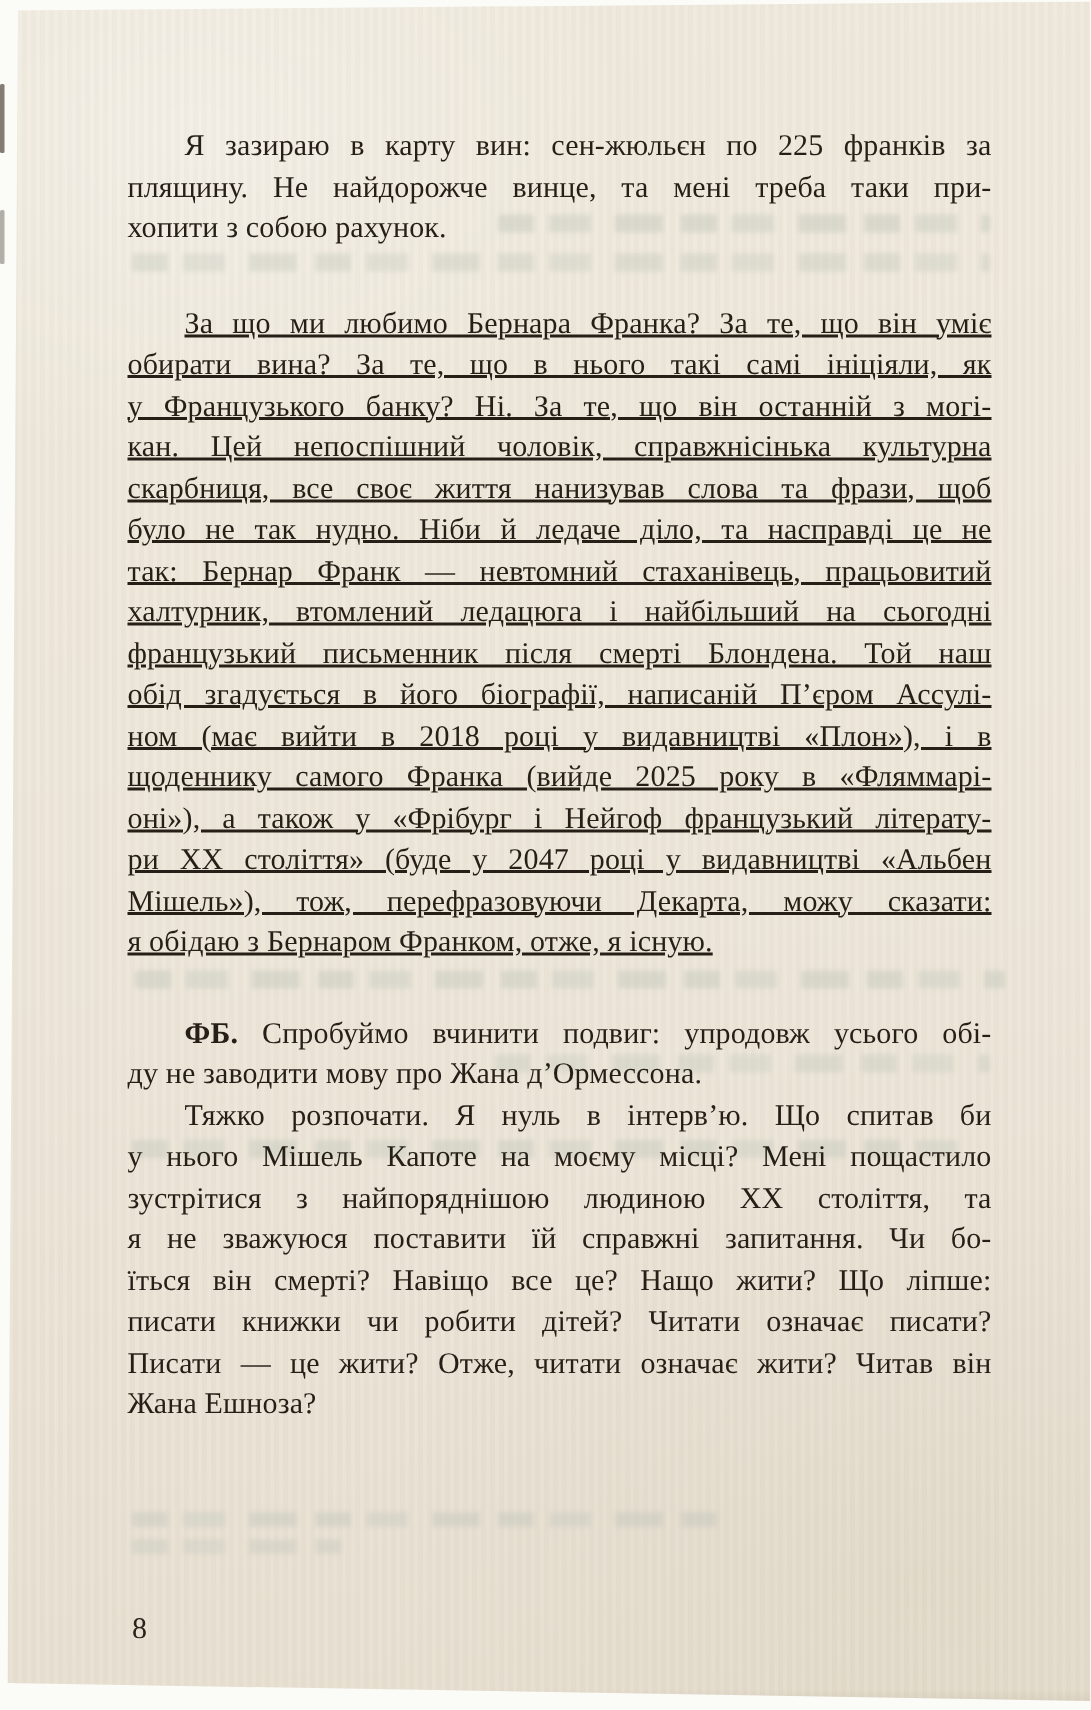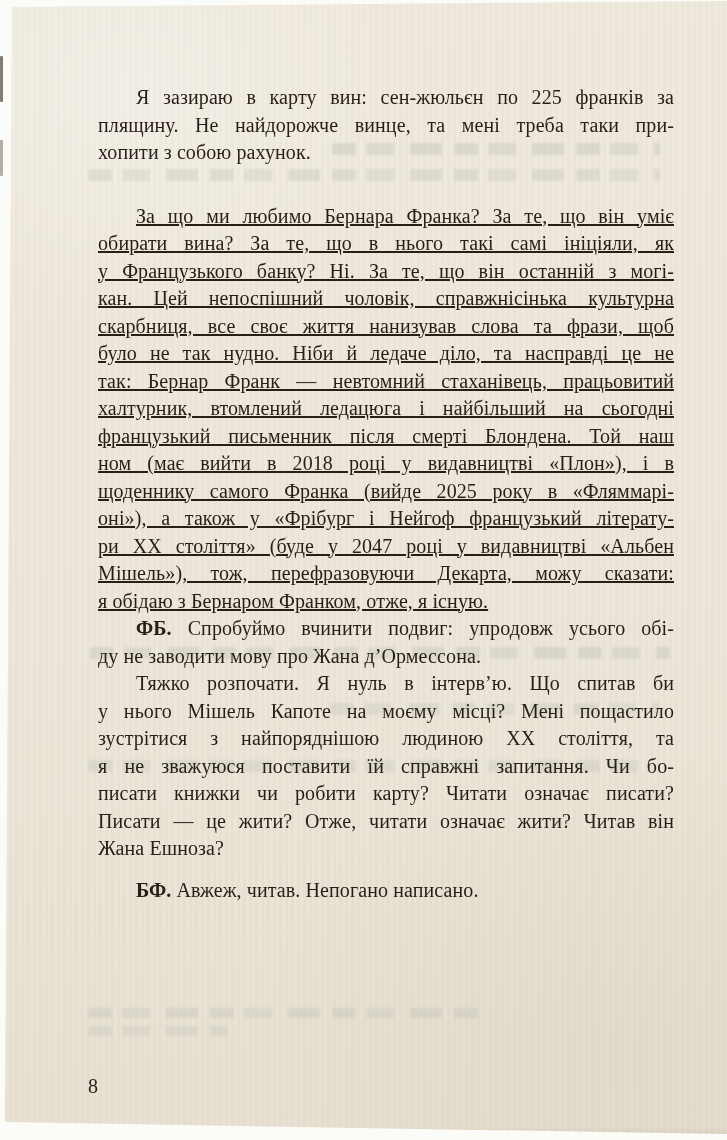--- a/index.html
+++ b/index.html
@@ -36,29 +36,29 @@
   
   .edge-mark {
     position: absolute; left: 0; width: 3px;
     background: #59524a; border-radius: 1px; z-index: 3;
   }
   .m1 { top: 56px; height: 46px; opacity: 0.75; }
   .m2 { top: 140px; height: 36px; opacity: 0.45; }
 
   
   .text {
-    position: absolute; left: 98px; top: 84px; width: 576px;
+    position: absolute; left: 85px; top: 84px; width: 576px;
     color: #261f17;
     font-size: 20px; line-height: 27.5px;
     z-index: 2;
     letter-spacing: 0.1px;
   }
   .para { margin: 0; }
   .para:nth-child(2) { margin-top: 36px; text-decoration: underline; }
-  .para:nth-child(3) { }
+  .para:nth-child(3) { margin-top: 33px; }
   .para:nth-child(5) { margin-top: 14px; }
   .para:nth-child(6) { margin-top: 24px; }
   .line {
     height: 27.5px;
     text-align: justify;
     text-align-last: justify;
     white-space: normal;
   }
   .line.last { text-align-last: left; }
   .line.first { text-indent: 38px; }
@@ -108,42 +108,41 @@
       <div class="para">
         <div class="line first">За що ми любимо Бернара Франка? За те, що він уміє</div>
         <div class="line">обирати вина? За те, що в нього такі самі ініціяли, як</div>
         <div class="line">у Французького банку? Ні. За те, що він останній з могі-</div>
         <div class="line">кан. Цей непоспішний чоловік, справжнісінька культурна</div>
         <div class="line">скарбниця, все своє життя нанизував слова та фрази, щоб</div>
         <div class="line">було не так нудно. Ніби й ледаче діло, та насправді це не</div>
         <div class="line">так: Бернар Франк — невтомний стаханівець, працьовитий</div>
         <div class="line">халтурник, втомлений ледацюга і найбільший на сьогодні</div>
         <div class="line">французький письменник після смерті Блондена. Той наш</div>
+        <div class="line">обід згадується в його біографії, написаній П’єром Ассулі-</div>
         <div class="line">ном (має вийти в 2018 році у видавництві «Плон»), і в</div>
         <div class="line">щоденнику самого Франка (вийде 2025 року в «Фляммарі-</div>
         <div class="line">оні»), а також у «Фрібург і Нейгоф французький літерату-</div>
         <div class="line">ри XX століття» (буде у 2047 році у видавництві «Альбен</div>
         <div class="line">Мішель»), тож, перефразовуючи Декарта, можу сказати:</div>
         <div class="line last">я обідаю з Бернаром Франком, отже, я існую.</div>
       </div>
       <div class="para dialog">
         <div class="line first"><b class="speaker">ФБ. </b>Спробуймо вчинити подвиг: упродовж усього обі-</div>
         <div class="line last">ду не заводити мову про Жана д’Ормессона.</div>
       </div>
       <div class="para">
         <div class="line first">Тяжко розпочати. Я нуль в інтерв’ю. Що спитав би</div>
         <div class="line">у нього Мішель Капоте на моєму місці? Мені пощастило</div>
         <div class="line">зустрітися з найпоряднішою людиною XX століття, та</div>
         <div class="line">я не зважуюся поставити їй справжні запитання. Чи бо-</div>
-        <div class="line">писати книжки чи робити карту? Читати означає писати?</div>
+        <div class="line">їться він смерті? Навіщо все це? Нащо жити? Що ліпше:</div>
+        <div class="line">писати книжки чи робити дітей? Читати означає писати?</div>
         <div class="line">Писати — це жити? Отже, читати означає жити? Читав він</div>
         <div class="line last">Жана Ешноза?</div>
-      </div>
-      <div class="para dialog">
-        <div class="line first last"><b class="speaker">БФ. </b>Авжеж, читав. Непогано написано.</div>
       </div>
     </div>
 
   <div class="pagenum">8</div>
 </div>
 
 <div class="edge-mark m1"></div>
 <div class="edge-mark m2"></div>
 
 </body></html>

